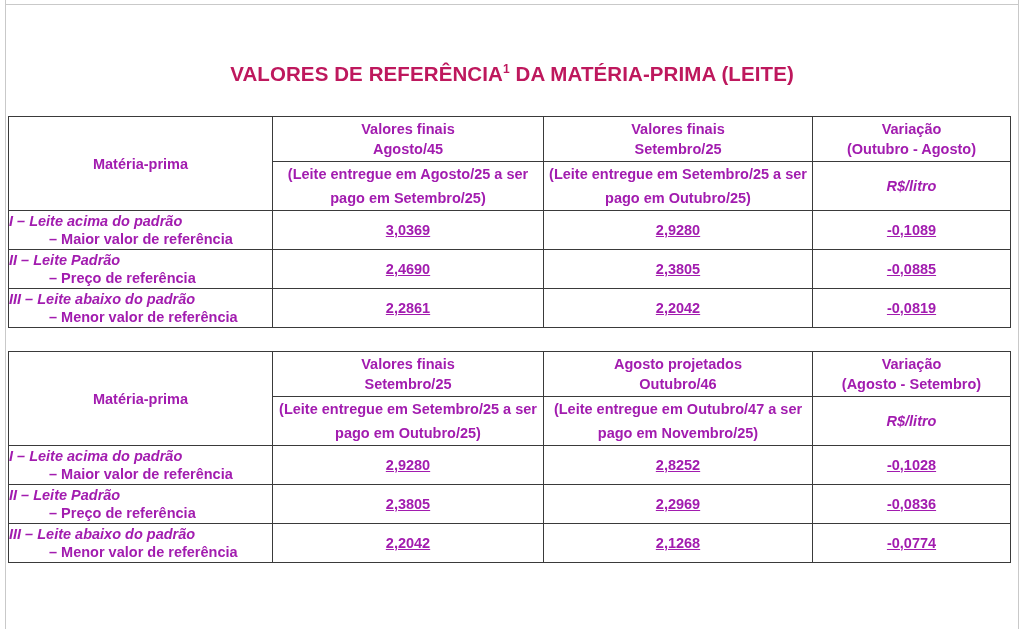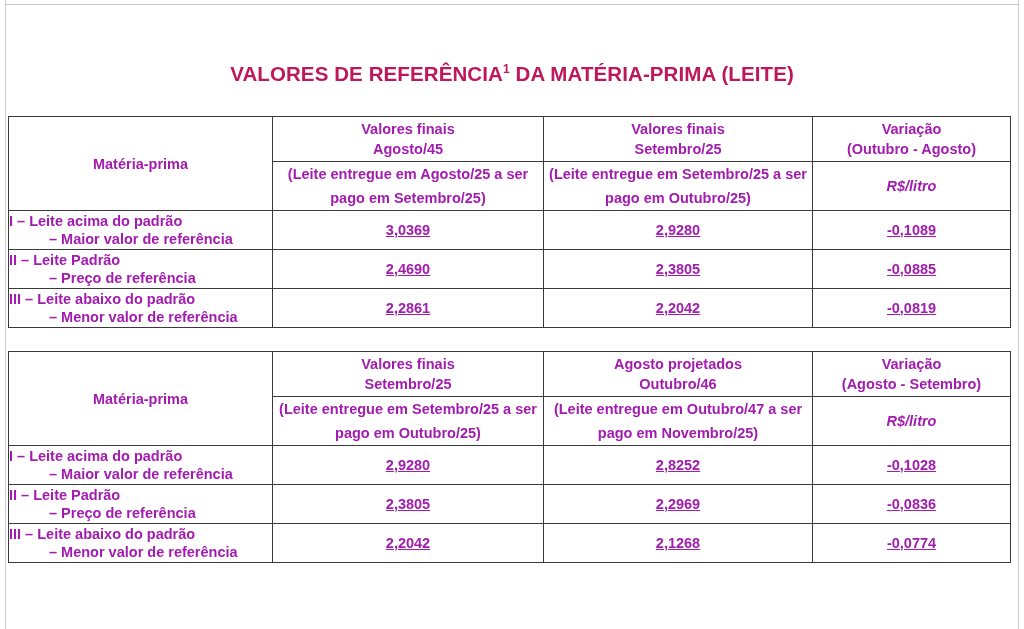--- a/index.html
+++ b/index.html
@@ -105,21 +105,21 @@
     font-style: italic;
   }
 
   .row-label {
     padding: 4px 6px 5px 6px;
     font-size: 14.2px;
     line-height: 18px;
     text-align: left;
     height: 38px;
   }
-  .row-label .line1 { display: block; }
+  .row-label .line1 { display: block; font-style: italic; }
   .row-label .line2 { display: block; padding-left: 40px; }
 
   .num-cell {
     text-align: center;
     font-size: 16.5px;
     height: 38px;
     text-decoration: underline;
   }
 </style>
 </head>

